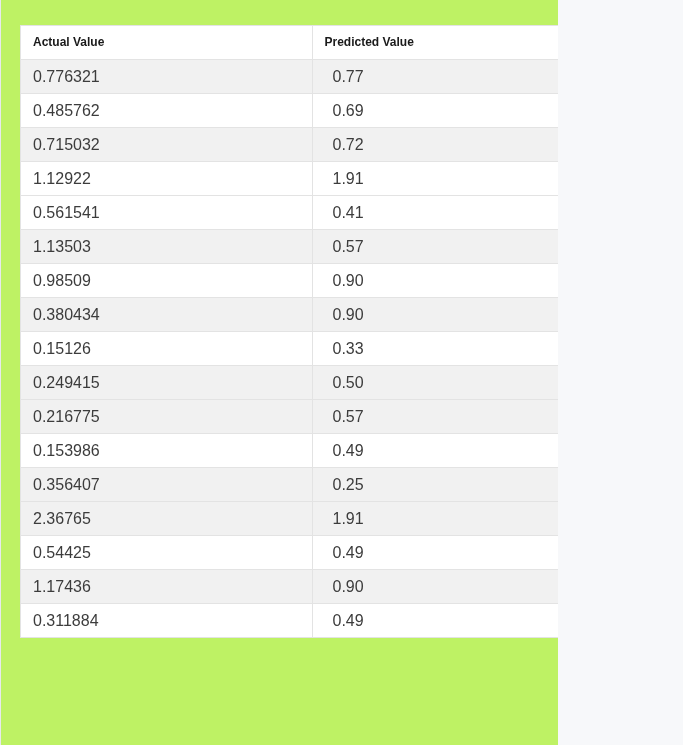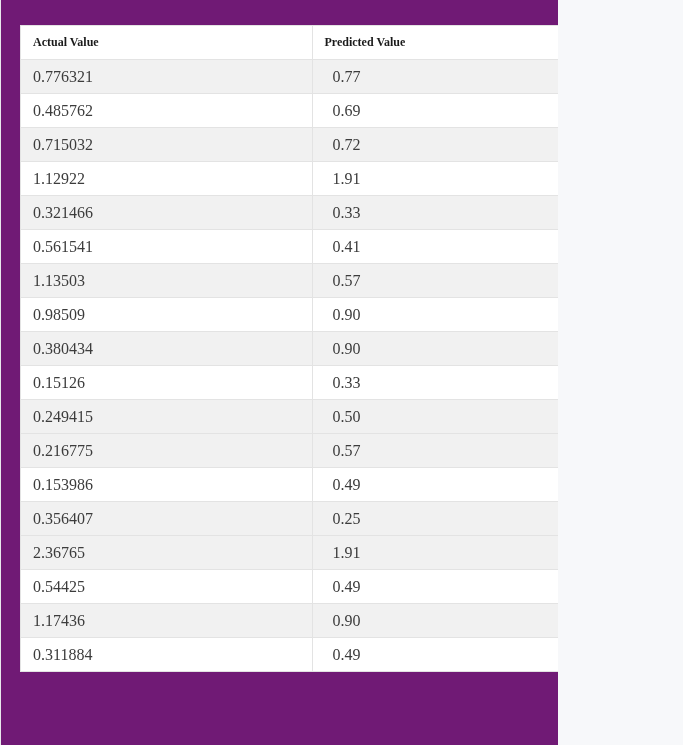--- a/index.html
+++ b/index.html
@@ -11,25 +11,24 @@
     width: 683px;
     height: 745px;
     background: #f7f8fa;
     font-family: "Liberation Sans", sans-serif;
     overflow: hidden;
   }
   #page {
     position: relative;
     width: 558px;
     height: 745px;
-    background: #701a75;
+    background: #bef264;
     box-sizing: border-box;
     border-left: 1px solid #e7e9ec;
     overflow: hidden;
-    font-family: Liberation Serif, serif;
   }
   #table-wrap {
     position: absolute;
     left: 19px;
     top: 25px;
     width: 648px;
     background: #ffffff;
     border: 1px solid #e3e3e3;
     border-bottom: none;
     box-sizing: border-box;
@@ -110,24 +109,20 @@
             <td>0.69</td>
           </tr>
           <tr class="stripe-odd">
             <td>0.715032</td>
             <td>0.72</td>
           </tr>
           <tr class="stripe-even">
             <td>1.12922</td>
             <td>1.91</td>
           </tr>
-          <tr class="stripe-odd">
-            <td>0.321466</td>
-            <td>0.33</td>
-          </tr>
           <tr class="stripe-even">
             <td>0.561541</td>
             <td>0.41</td>
           </tr>
           <tr class="stripe-odd">
             <td>1.13503</td>
             <td>0.57</td>
           </tr>
           <tr class="stripe-even">
             <td>0.98509</td>

